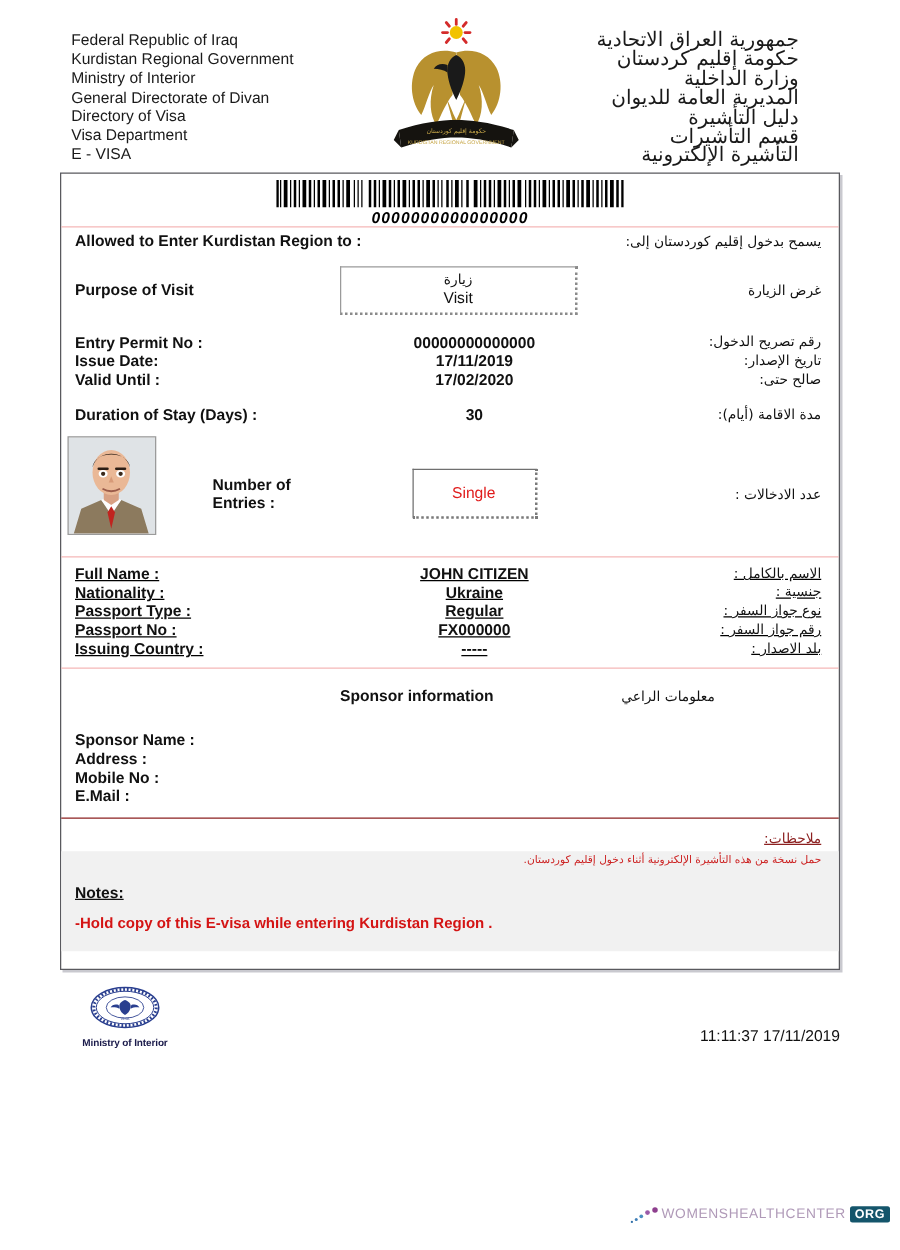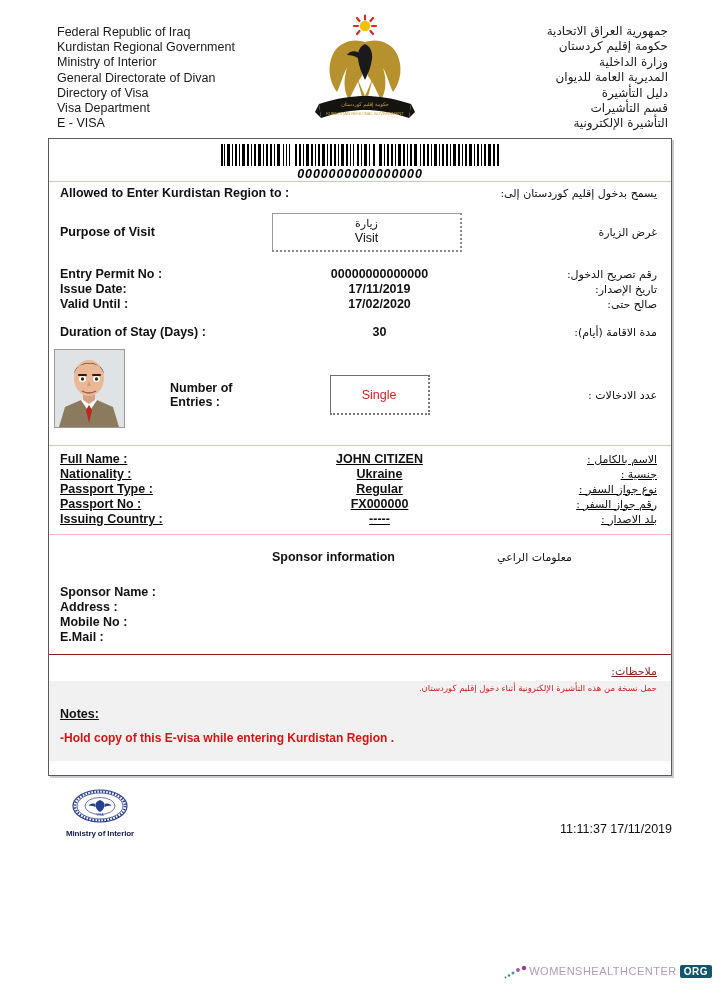--- a/index.html
+++ b/index.html
@@ -19,24 +19,24 @@
   }
   .header-left {
     width: 300px; padding-left: 57px; padding-top: 21px;
     font-size: 12.5px; line-height: 15.2px; color: #1a1a1a;
   }
   .header-left div { white-space: nowrap; }
   .header-center {
     width: 130px; display: flex; justify-content: center; padding-top: 8px;
   }
   .header-right {
-    flex: 1; padding-right: 52px; padding-top: 20px;
+    flex: 1; padding-right: 81px; padding-top: 20px;
     text-align: right; direction: rtl;
     font-family: "DejaVu Sans", sans-serif;
-    font-size: 12px; line-height: 15.4px; color: #1a1a1a;
+    font-size: 16px; line-height: 15.4px; color: #1a1a1a;
   }
   .header-right div { white-space: nowrap; }
 
   
   .emblem { width: 104px; height: 120px; display: block; }
 
   
   .doc-box {
     position: absolute; left: 48px; top: 138px;
     width: 624px; height: 638px;
@@ -52,21 +52,21 @@
   .barcode { height: 22px; display: block; }
   .barcode-num {
     font-size: 12.5px; font-weight: bold; letter-spacing: 0.9px;
     margin-top: 1px; color: #000;
   }
 
   .hr-pink   { border: 0; border-top: 1px solid #f5b8b8; margin: 0; }
   .hr-maroon { border: 0; border-top: 1.6px solid #8c2020; margin: 0; }
 
   .row {
-    display: flex; align-items: center;
+    display: flex; align-items: flex-start;
     padding: 0 14px 0 11px;
   }
   .lbl  { font-size: 12.5px; font-weight: bold; color: #111; }
   .val  { font-size: 12.5px; font-weight: bold; color: #111; text-align: center; }
   .ar {
     font-family: "DejaVu Sans", sans-serif; font-size: 11px;
     direction: rtl; text-align: right; color: #111; white-space: nowrap;
   }
 
   

